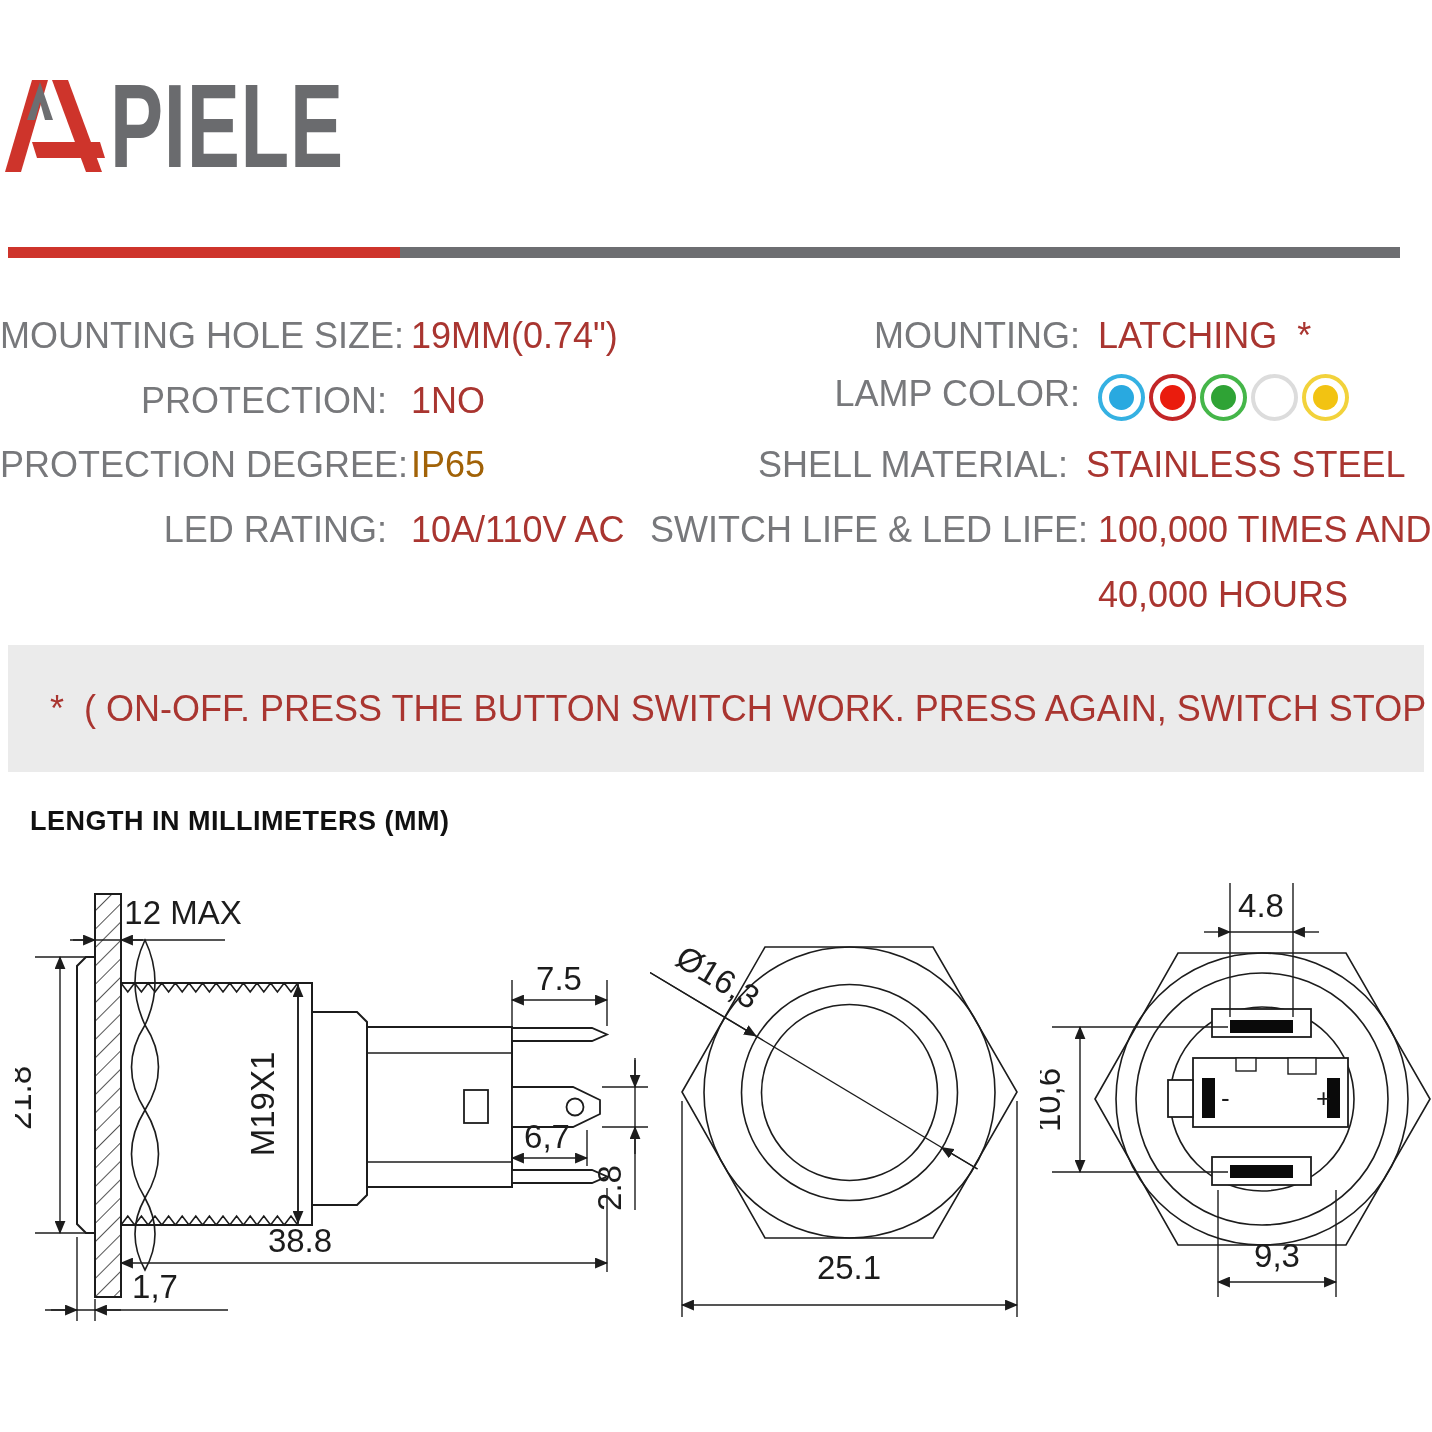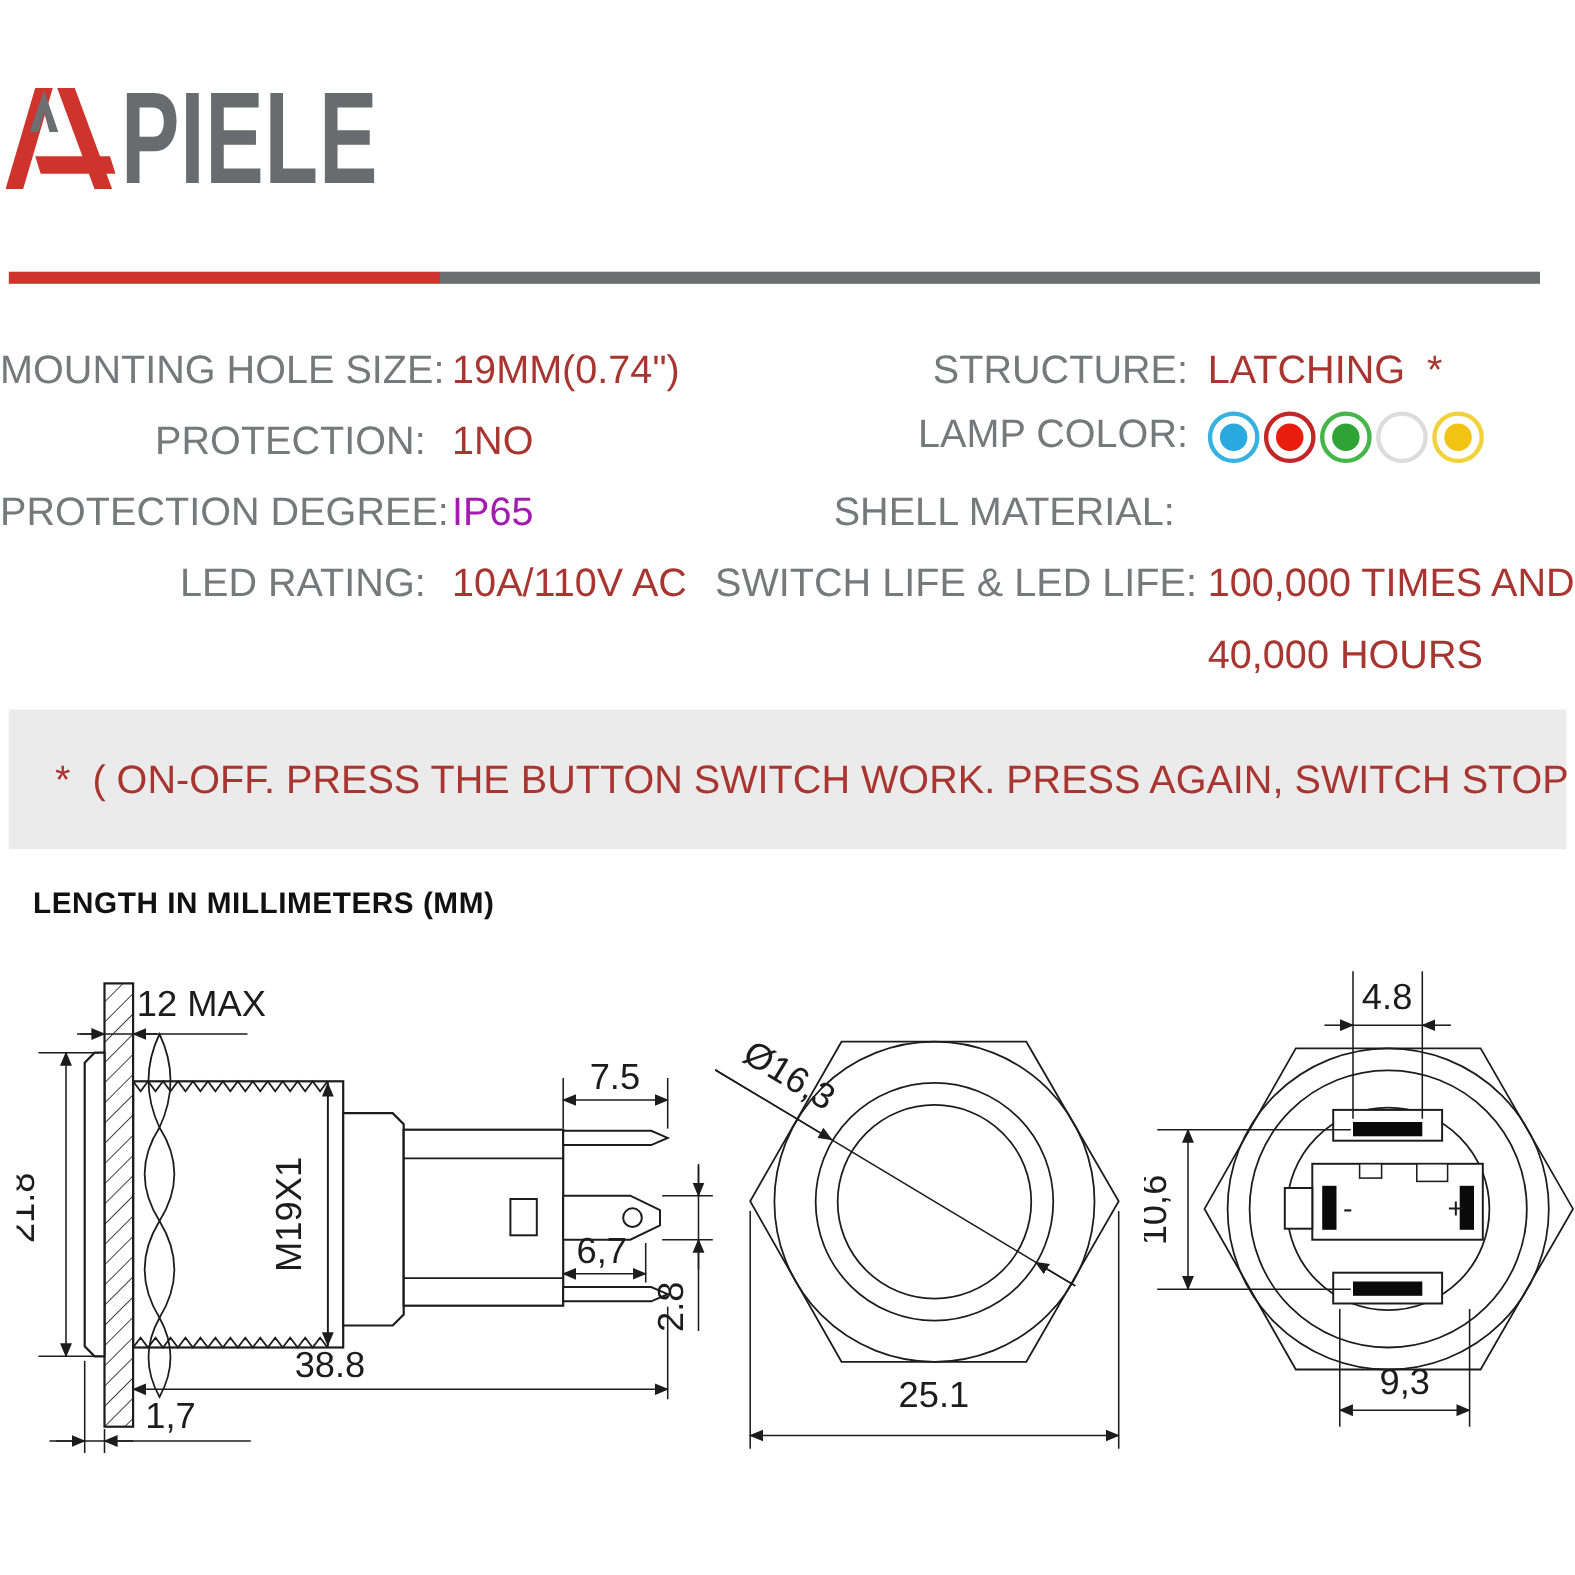--- a/index.html
+++ b/index.html
@@ -60,37 +60,38 @@
   <div class="spec-row rowL" style="left:0;top:314px">
     <span class="lbl" style="color:#77787b">MOUNTING HOLE SIZE:</span>
     <span class="val" style="color:#a93530">19MM(0.74")</span>
   </div>
   <div class="spec-row rowL" style="left:0;top:379px">
     <span class="lbl" style="color:#77787b">PROTECTION:</span>
     <span class="val" style="color:#a93530">1NO</span>
   </div>
   <div class="spec-row rowL" style="left:0;top:443px">
     <span class="lbl" style="color:#77787b">PROTECTION DEGREE:</span>
-    <span class="val" style="color:#a21caf">IP65</span>
+    <span class="val" style="color:#a16207">IP65</span>
   </div>
   <div class="spec-row rowL" style="left:0;top:508px">
     <span class="lbl" style="color:#77787b">LED RATING:</span>
     <span class="val" style="color:#a93530">10A/110V AC</span>
   </div>
 
   <div class="spec-row rowR" style="left:650px;top:314px">
-    <span class="lbl" style="color:#77787b">STRUCTURE:</span>
+    <span class="lbl" style="color:#77787b">MOUNTING:</span>
     <span class="val" style="color:#a93530">LATCHING  *</span>
   </div>
   <div class="spec-row rowR" style="left:650px;top:372px">
     <span class="lbl" style="color:#77787b">LAMP COLOR:</span>
     <span class="lamps"><span class="lamp" style="border-color: rgb(53, 177, 226);"><span class="dot" style="background: rgb(41, 169, 224);"></span></span><span class="lamp" style="border-color: rgb(195, 38, 39);"><span class="dot" style="background: rgb(234, 28, 13);"></span></span><span class="lamp" style="border-color: rgb(69, 182, 73);"><span class="dot" style="background: rgb(47, 163, 53);"></span></span><span class="lamp" style="border-color: rgb(220, 220, 220);"><span class="dot" style="background: rgb(255, 255, 255);"></span></span><span class="lamp" style="border-color: rgb(242, 210, 59);"><span class="dot" style="background: rgb(242, 195, 18);"></span></span></span>
   </div>
   <div class="spec-row rowR" style="left:638px;top:443px">
     <span class="lbl" style="color:#77787b">SHELL MATERIAL:</span>
+    <span class="val" style="color:#a93530">STAINLESS STEEL</span>
   </div>
   <div class="spec-row rowR" style="left:650px;top:508px">
     <span class="lbl" style="color:#77787b">SWITCH LIFE &amp; LED LIFE:</span>
     <span class="val" style="color:#a93530">100,000 TIMES AND</span>
   </div>
   <div class="spec-row rowR" style="left:650px;top:573px">
     <span class="lbl"></span>
     <span class="val" style="color:#a93530">40,000 HOURS</span>
   </div>
 

